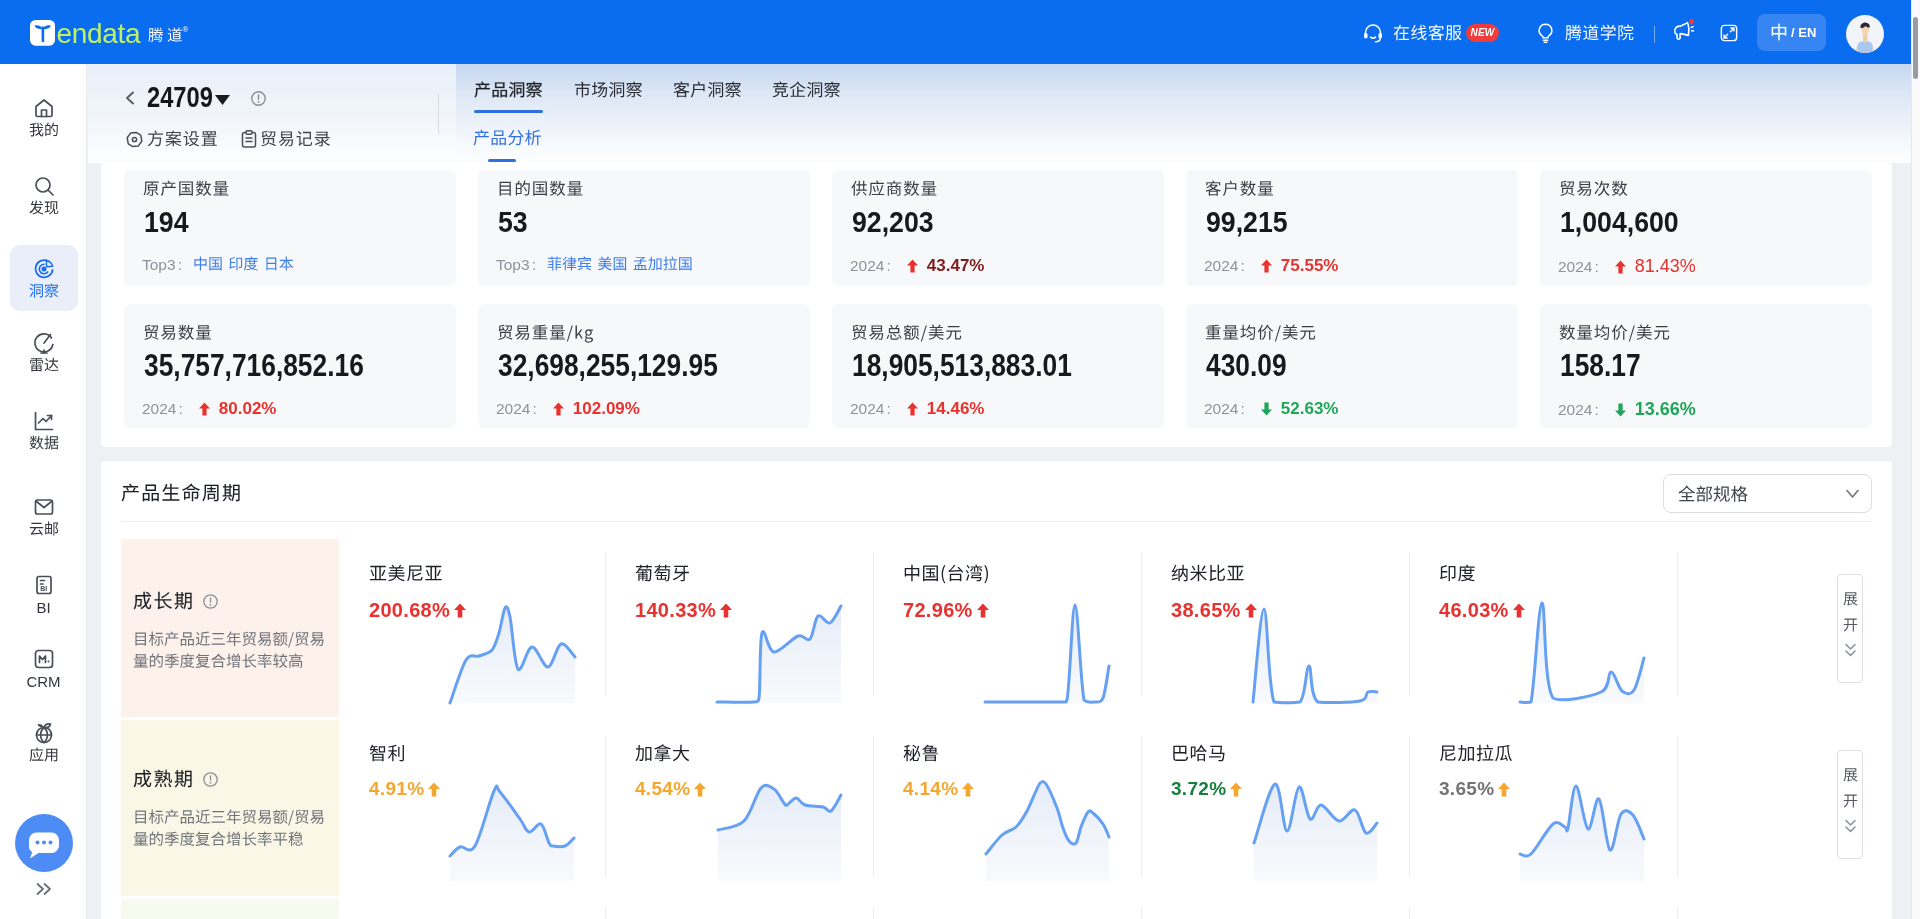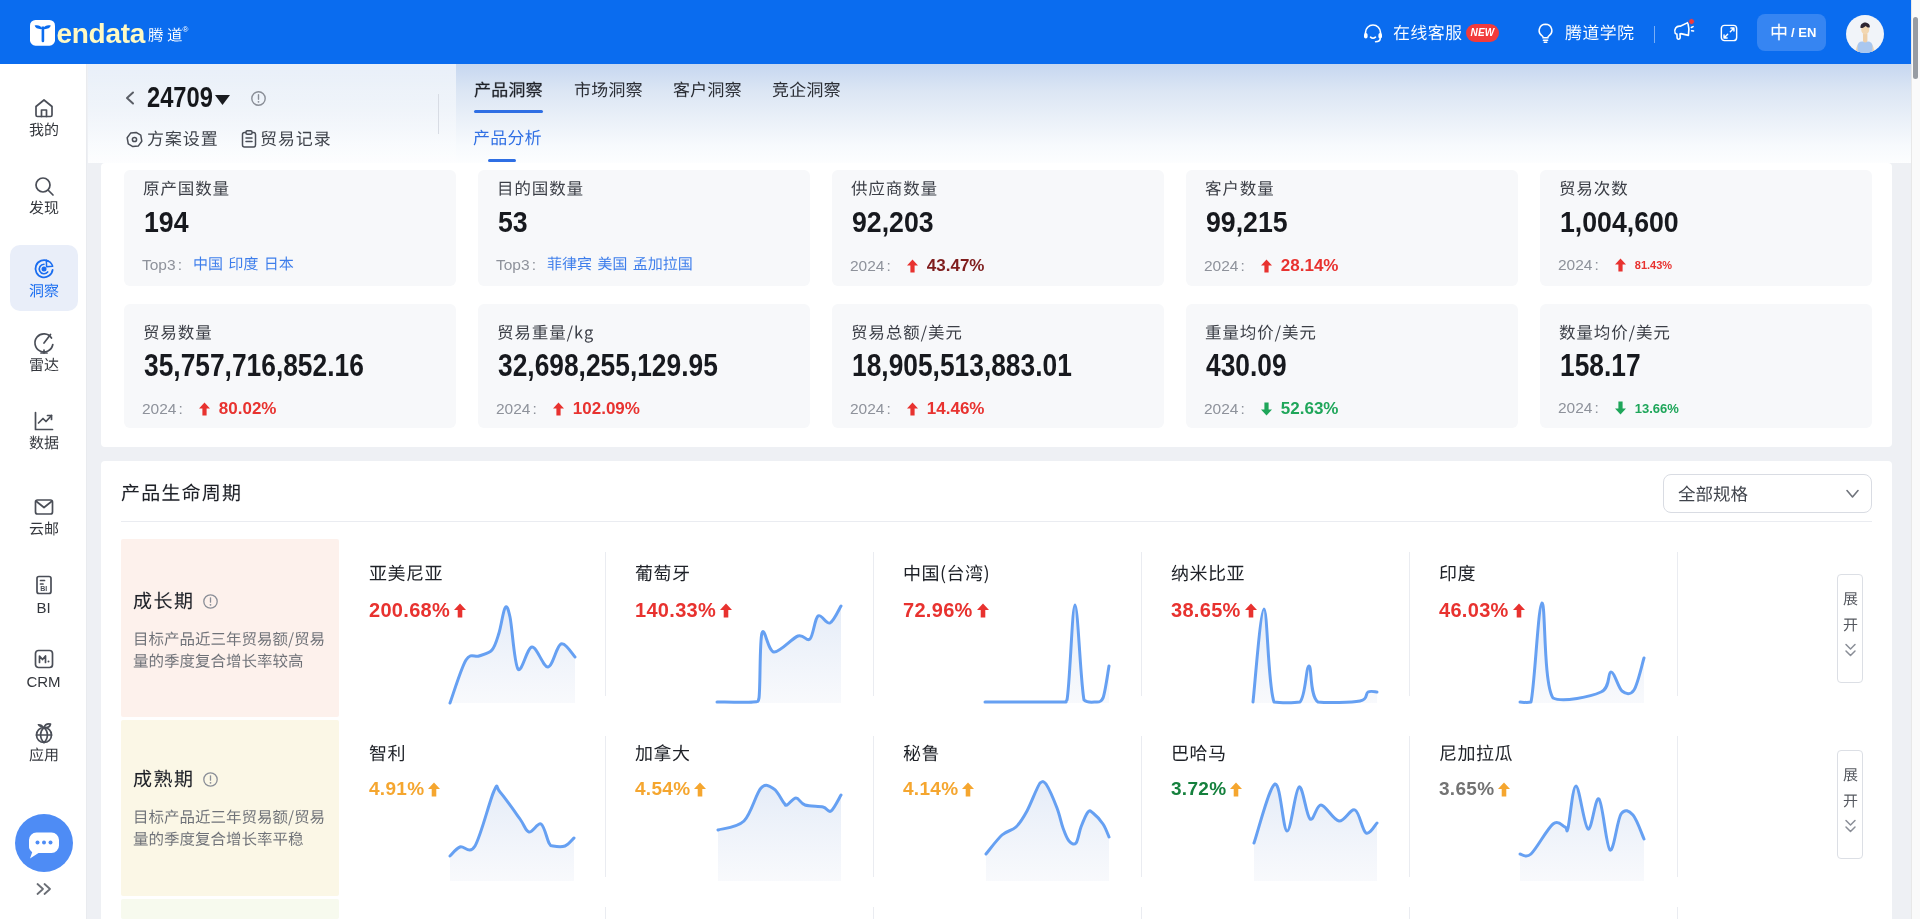--- a/index.html
+++ b/index.html
@@ -129,21 +129,21 @@
 </defs>
   </svg>
 <div id="stage">
 <div style="position:absolute;left:0;top:0;width:1911px;height:64px;background:#0A6CEF">
 <svg style="position:absolute;left:30px;top:20px" width="25" height="26" viewBox="0 0 25 26">
 <rect x="0" y="0" width="25" height="25.7" rx="5.5" fill="#fff"></rect>
 <path d="M11.6 6.5 h2.6 V21 a1.3 1.3 0 0 1 -2.6 0 Z" fill="#0A6CEF"></path>
 <path d="M12.2 8.3 C10.6 5.6 7.6 4.7 4.6 5.6 C5.2 8.2 8.4 9.5 12.2 9.1 Z" fill="#0A6CEF"></path>
 <path d="M13.2 8.3 C14.8 5.6 17.8 4.7 20.8 5.6 C20.2 8.2 17 9.5 13.2 9.1 Z" fill="#0A6CEF"></path>
 </svg>
-<div style="position:absolute;left:56.5px;top:20px;font-weight:bold;color:#fef9c3;font-size:28px;line-height:28px;letter-spacing:-0.3px">endata</div>
+<div style="position:absolute;left:56.5px;top:20px;font-weight:normal;color:#bef264;font-size:28px;line-height:28px;letter-spacing:-0.3px">endata</div>
 <div style="position:absolute;left:147.5px;top:27px">
         <svg class="z" style="width:38.0px;height:15px;color:#fff;" viewBox="0 0 38.0 15">
           <g transform="translate(0,13.64) scale(0.015500,-0.015500)" fill="currentColor">
             <use href="#g0" x="0"></use>
             <use href="#g1" x="1226"></use>
           </g>
         </svg>
       </div>
 <div style="position:absolute;left:182.5px;top:25px;color:#fff;font-size:8px">®</div>
 <svg style="position:absolute;left:1363px;top:24px" width="20" height="19" viewBox="0 0 20 19" fill="none" stroke="#fff" stroke-width="1.6" stroke-linecap="round" stroke-linejoin="round">
@@ -521,42 +521,42 @@
       </svg>
     </div>
 <div style="position:absolute;left:1206px;top:208px;font-size:29px;line-height:29px;font-weight:bold;color:#17191E;transform:scaleX(0.92);transform-origin:0 50%;white-space:nowrap">99,215</div>
 <div style="position:absolute;left:1204px;top:256px;display:flex;align-items:center">
       <span style="font-size:15.5px;color:#8E929B">2024<span style="margin-left:2px">:</span></span>
       <span style="width:16px"></span>
       <svg width="11" height="14" viewBox="0 0 11 13" style="overflow:visible;flex:none">
         <path d="M5.5 0 L11 6 H7.6 V13 H3.4 V6 H0 Z" fill="#E8322F"></path>
       </svg>
       <span style="width:9px"></span>
-      <span style="font-size:17px;font-weight:bold;color:#E8322F">28.14%</span>
+      <span style="font-size:17px;font-weight:bold;color:#E8322F">75.55%</span>
     </div>
 <div style="position:absolute;left:1540px;top:170px;width:332px;height:116px;background:#F7F8FA;border-radius:6px"></div>
 <div style="position:absolute;left:1559px;top:180px">
       <svg class="z" style="width:69.6px;height:16px;color:#3B3E46;" viewBox="0 0 69.6 16">
         <g transform="translate(0,14.52) scale(0.016500,-0.016500)" fill="currentColor">
           <use href="#g27" x="0"></use>
           <use href="#g28" x="1055"></use>
           <use href="#g57" x="2109"></use>
           <use href="#g17" x="3164"></use>
         </g>
       </svg>
     </div>
 <div style="position:absolute;left:1560px;top:208px;font-size:29px;line-height:29px;font-weight:bold;color:#17191E;transform:scaleX(0.92);transform-origin:0 50%;white-space:nowrap">1,004,600</div>
 <div style="position:absolute;left:1558px;top:256px;display:flex;align-items:center">
       <span style="font-size:15.5px;color:#8E929B">2024<span style="margin-left:2px">:</span></span>
       <span style="width:16px"></span>
       <svg width="11" height="14" viewBox="0 0 11 13" style="overflow:visible;flex:none">
         <path d="M5.5 0 L11 6 H7.6 V13 H3.4 V6 H0 Z" fill="#E8322F"></path>
       </svg>
       <span style="width:9px"></span>
-      <span style="font-size:11px;font-weight:bold;color:#E8322F">81.43%</span>
+      <span style="font-size:18px;font-weight:normal;color:#E8322F">81.43%</span>
     </div>
 <div style="position:absolute;left:124px;top:304px;width:332px;height:124px;background:#F7F8FA;border-radius:6px"></div>
 <div style="position:absolute;left:143px;top:324px">
       <svg class="z" style="width:69.6px;height:16px;color:#3B3E46;" viewBox="0 0 69.6 16">
         <g transform="translate(0,14.52) scale(0.016500,-0.016500)" fill="currentColor">
           <use href="#g27" x="0"></use>
           <use href="#g28" x="1055"></use>
           <use href="#g17" x="2109"></use>
           <use href="#g42" x="3164"></use>
         </g>
@@ -659,21 +659,21 @@
       </svg>
     </div>
 <div style="position:absolute;left:1560px;top:350px;font-size:31px;line-height:31px;font-weight:bold;color:#17191E;transform:scaleX(0.85);transform-origin:0 50%;white-space:nowrap">158.17</div>
 <div style="position:absolute;left:1558px;top:399px;display:flex;align-items:center">
       <span style="font-size:15.5px;color:#8E929B">2024<span style="margin-left:2px">:</span></span>
       <span style="width:16px"></span>
       <svg width="11" height="14" viewBox="0 0 11 13" style="overflow:visible;flex:none">
         <path d="M5.5 13 L0 7 H3.4 V0 H7.6 V7 H11 Z" fill="#1FA65A"></path>
       </svg>
       <span style="width:9px"></span>
-      <span style="font-size:13px;font-weight:bold;color:#1FA65A">13.66%</span>
+      <span style="font-size:18px;font-weight:bold;color:#1FA65A">13.66%</span>
     </div>
 <div style="position:absolute;left:101px;top:461px;width:1791px;height:458px;background:#fff;border-radius:4px 4px 0 0"></div>
 <div style="position:absolute;left:121px;top:483px">
       <svg class="z" style="width:121.2px;height:19px;color:#1F2228;" viewBox="0 0 121.2 19">
         <g transform="translate(0,16.72) scale(0.019000,-0.019000)" fill="currentColor" stroke="currentColor" stroke-width="4">
           <use href="#g31" x="0"></use>
           <use href="#g32" x="1063"></use>
           <use href="#g67" x="2126"></use>
           <use href="#g68" x="3189"></use>
           <use href="#g69" x="4253"></use>

